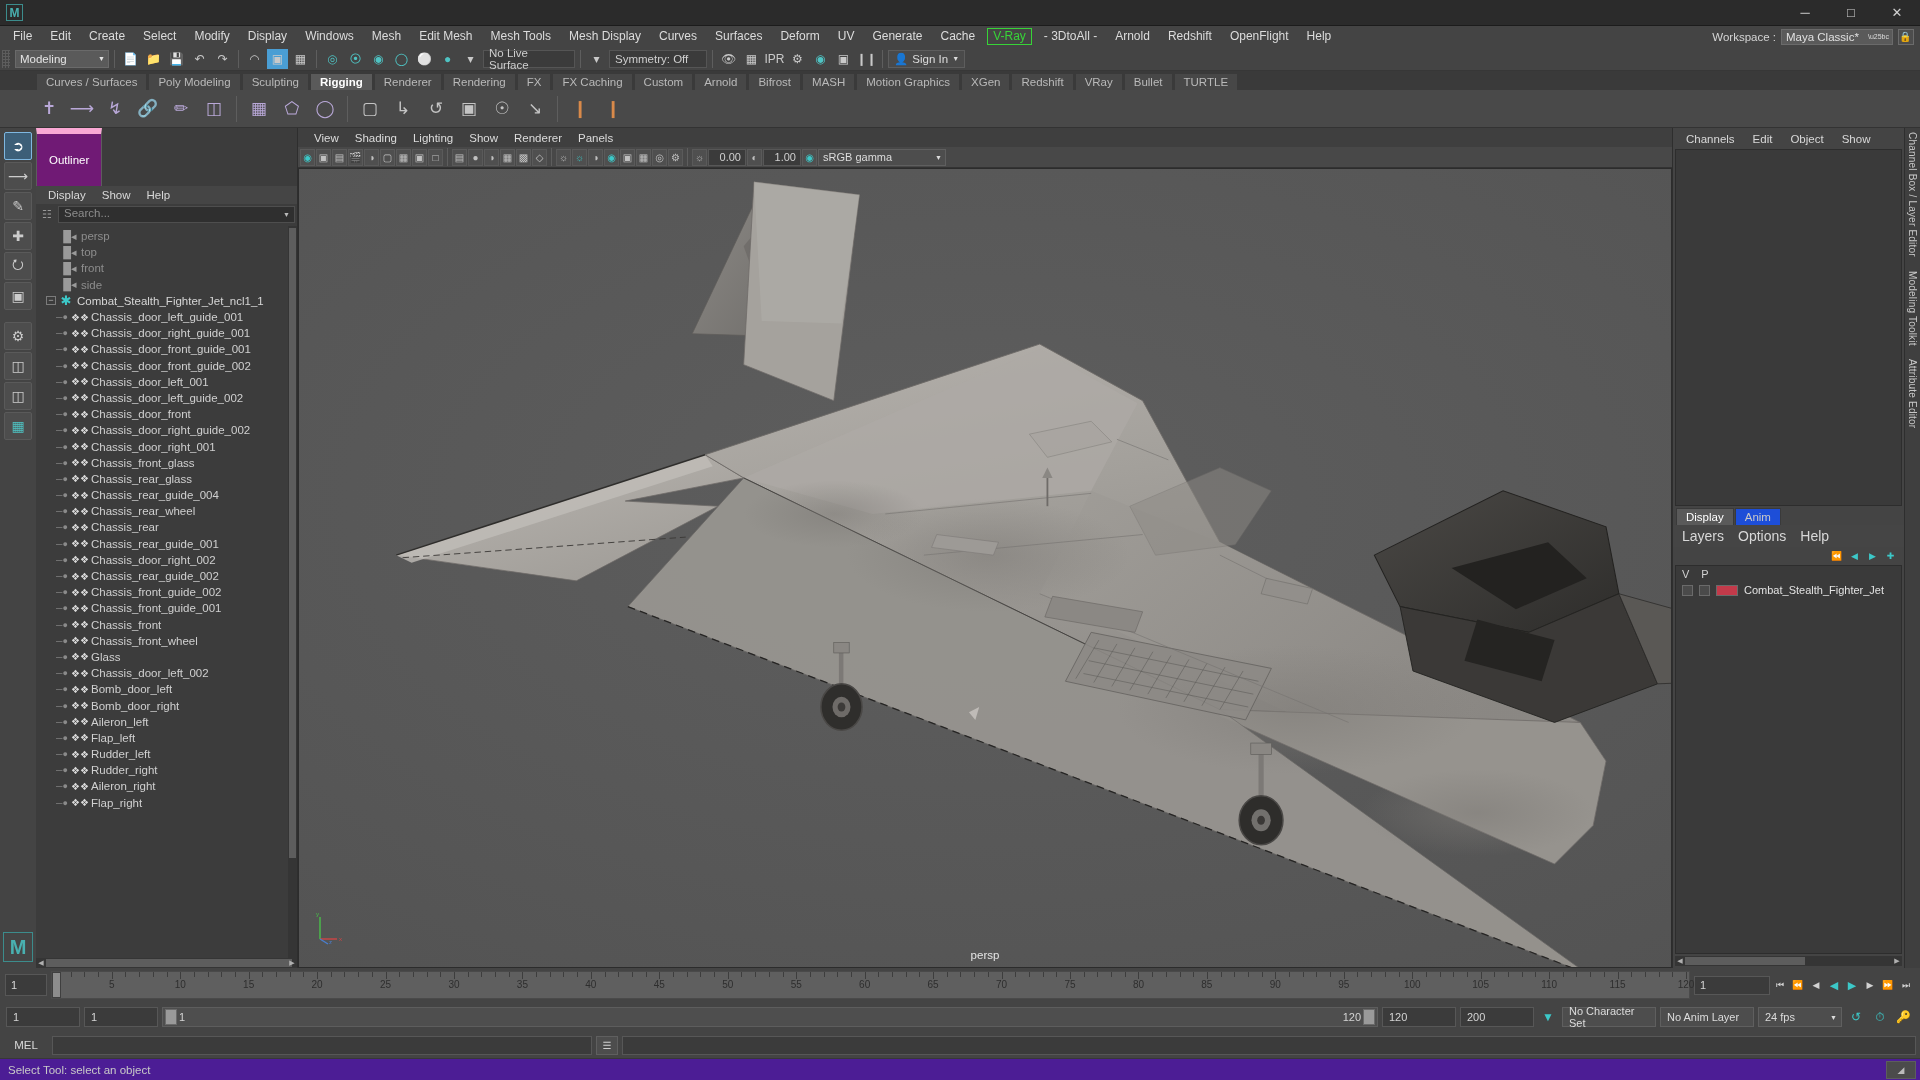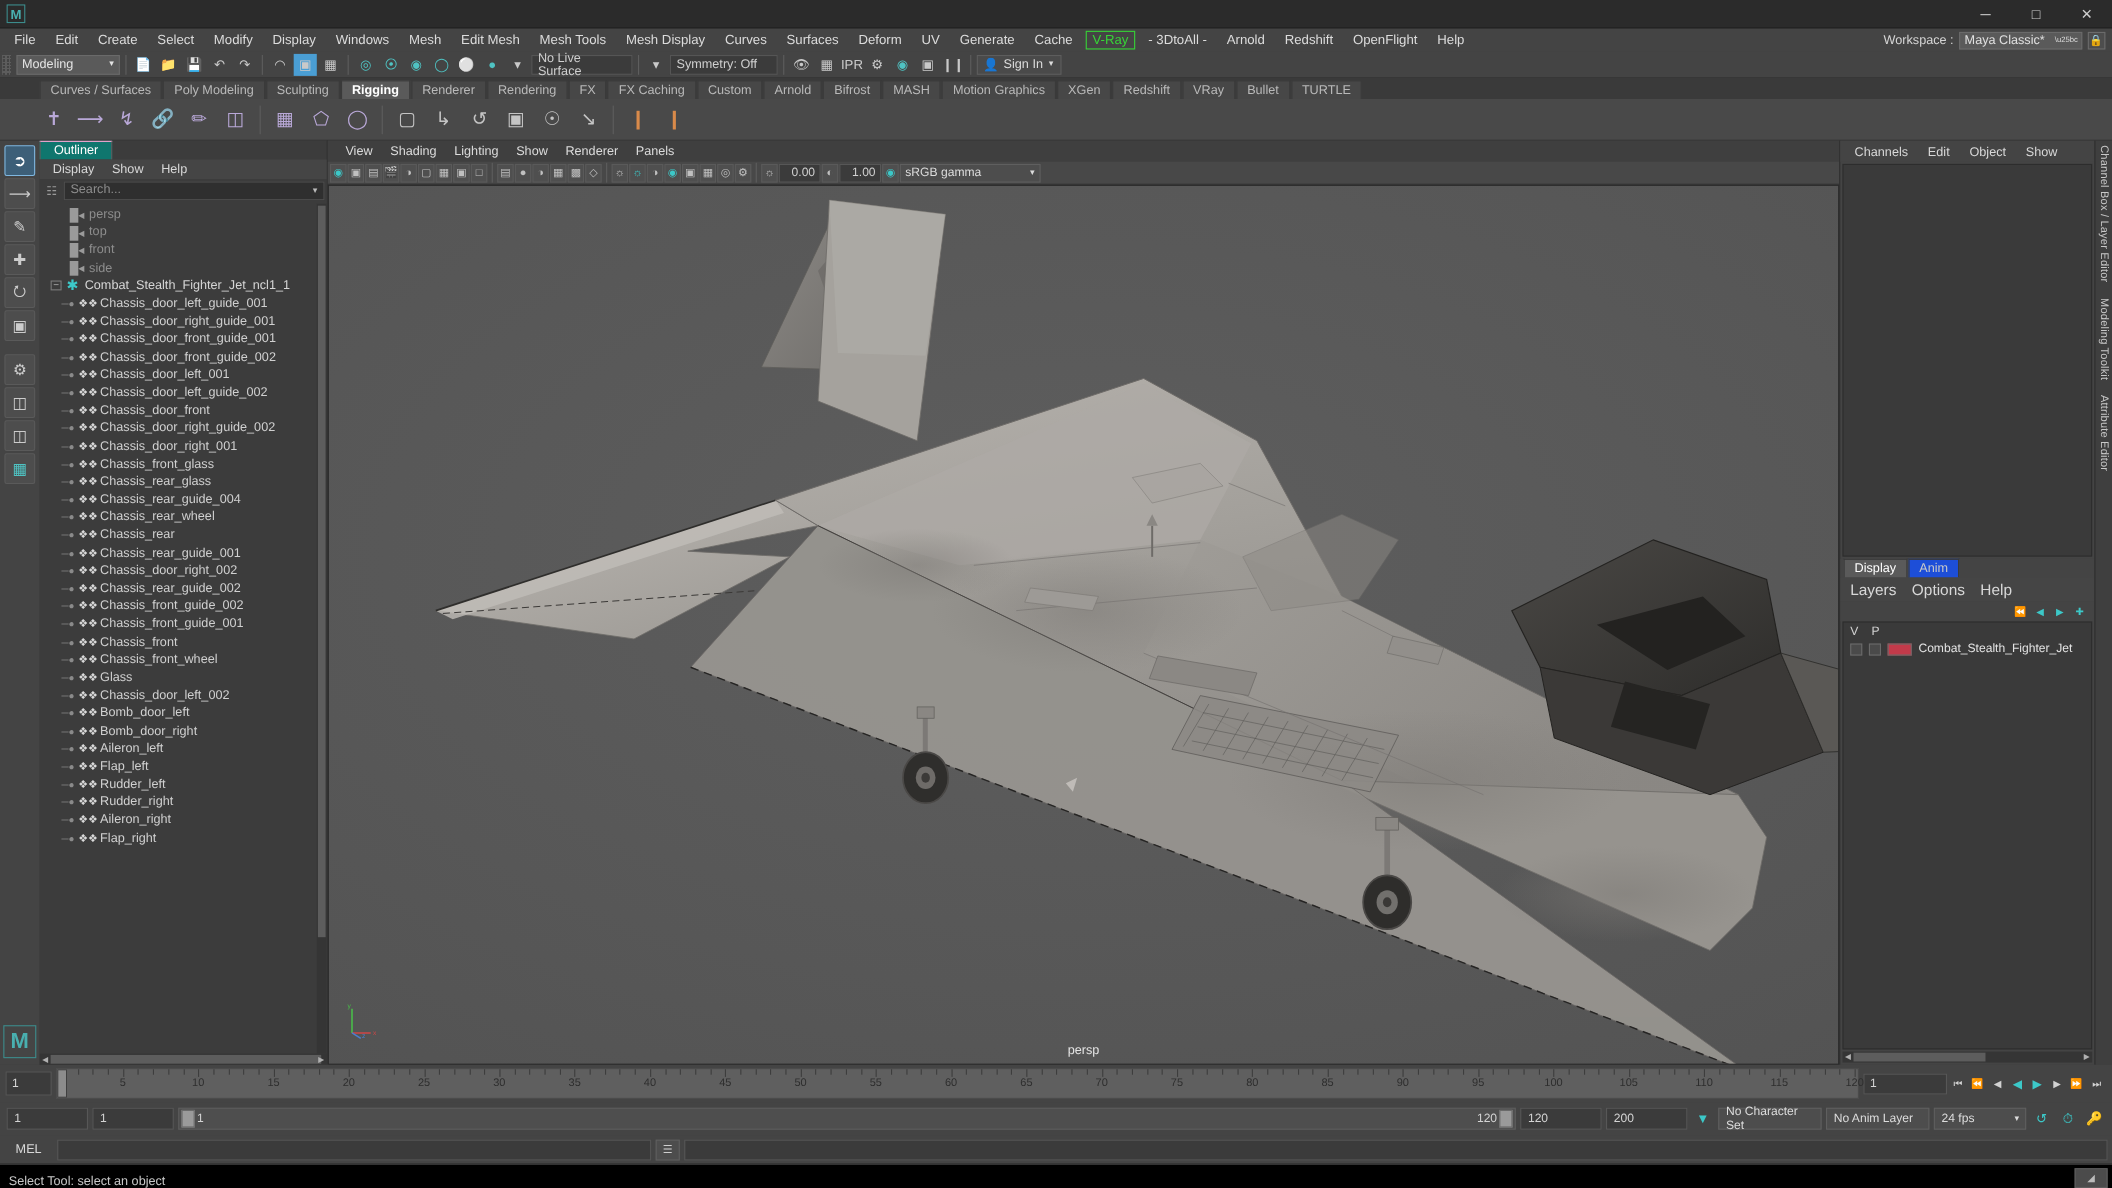--- a/index.html
+++ b/index.html
@@ -120,22 +120,22 @@
     width:30px;height:30px;border:1px solid #3c8c8c;color:#49b0b0;font-size:20px;font-weight:bold;
     display:flex;align-items:center;justify-content:center;background:#454545;
   }
 
   
   .outliner {
     width: 262px; flex: 0 0 262px; background: #3c3c3c; display: flex; flex-direction: column;
     border-right: 1px solid #2e2e2e;
   }
   .outliner-tab {
-    background:#0f766e; color:#ffffff; font-size:11.5px; padding:2px 12px; width: 66px;
-    border-top:1px solid #f9a8d4; border-left:1px solid #5d5d5d; border-right:1px solid #5d5d5d;
+    background:#701a75; color:#ffffff; font-size:11.5px; padding:20px 12px; width: 66px;
+    border-top:6px solid #f9a8d4; border-left:1px solid #5d5d5d; border-right:1px solid #5d5d5d;
   }
   .outliner-menubar { display:flex; gap:0px; background:#454545; padding:2px 4px; }
   .outliner-menubar span { color:#d8d8d8; font-size:11.5px; padding:1px 8px; }
   .search-row { display:flex; align-items:center; background:#3c3c3c; padding:2px 2px 3px 4px; gap:4px; }
   .search-ico { width:14px;height:14px;color:#9a9a9a;font-size:11px;display:flex;align-items:center;justify-content:center;}
   .search-input {
     flex:1; background:#2f2f2f; border:1px solid #4e4e4e; color:#8d8d8d; font-size:11.5px;
     height:17px; padding:0 5px; position:relative;
   }
   .search-input .caret { position:absolute; right:4px; top:4px; font-size:7px; color:#bbb; }
@@ -244,21 +244,21 @@
 
   
   .melrow { flex:0 0 26px; display:flex; align-items:center; gap:4px; padding:0 4px; background:#444444; }
   .mel-label { width:44px; color:#d8d8d8; font-size:11.5px; text-align:center; }
   .mel-input { flex:0 0 540px; background:#3b3b3b;border:1px solid #575757;height:19px; }
   .mel-out { flex:1 1 auto; background:#3b3b3b;border:1px solid #575757;height:19px; }
   .mel-btn { width:22px;height:19px;background:#4d4d4d;border:1px solid #5f5f5f;color:#cfcfcf;font-size:10px;
     display:flex;align-items:center;justify-content:center;}
 
   
-  .helpline { flex:0 0 22px; display:flex; align-items:flex-end; background:#000000;
+  .helpline { flex:0 0 22px; display:flex; align-items:center; background:#4c1d95;
     border-top:1px solid #383838; padding-left:8px; }
   .helpline .txt { color:#c9c9c9; font-size:11.5px; }
   .helpline .right-box { margin-left:auto; width:30px;height:18px;background:#4b4b4b;border:1px solid #5d5d5d;
     margin-right:4px; color:#bbb; font-size:9px; display:flex;align-items:center;justify-content:center;}
 </style>
 </head>
 <body>
 
 <div class="titlebar">
   <div class="maya-logo">M</div>

